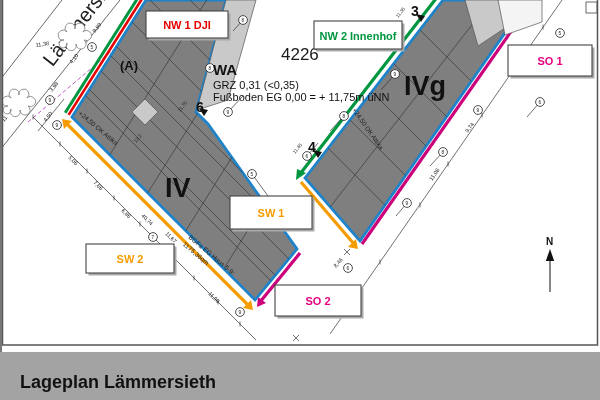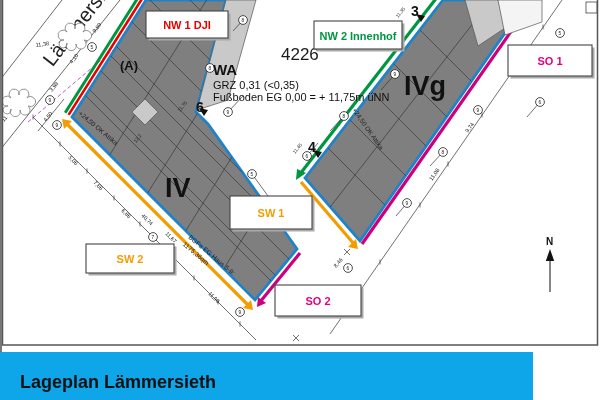--- a/index.html
+++ b/index.html
@@ -1,20 +1,20 @@
 <!DOCTYPE html>
 <html><head>
 <meta charset="utf-8">
 <style>
   html,body{margin:0;padding:0;background:#fff;}
   #page{position:relative;width:600px;height:400px;background:#fff;overflow:hidden;
         font-family:"Liberation Sans", sans-serif;}
   #plan-svg{position:absolute;left:0;top:0;}
   #page-edge{position:absolute;left:0;top:0;width:2px;height:400px;background:#777;}
-  #title-bar{position:absolute;left:0;top:352px;width:533px;height:48px;background:#0ea5e9;}
+  #title-bar{position:absolute;left:0;top:352px;width:600px;height:48px;background:#a3a3a3;}
   #title-text{margin:20px 0 0 20px;font-size:18px;font-weight:bold;color:#111;
               font-family:"Liberation Sans", sans-serif;}
   text{font-family:"Liberation Sans", sans-serif;}
   .dim{font-size:5.5px;fill:#1a1a1a;}
   .dimtiny{font-size:4.8px;fill:#1a1a1a;}
   .note{font-size:11px;fill:#111;}
   .bigname{font-weight:bold;fill:#111;}
   .boxlabel{font-size:11px;font-weight:bold;}
   .routenum{font-size:14px;font-weight:bold;fill:#111;}
   .attika{font-size:6.5px;fill:#222;}

